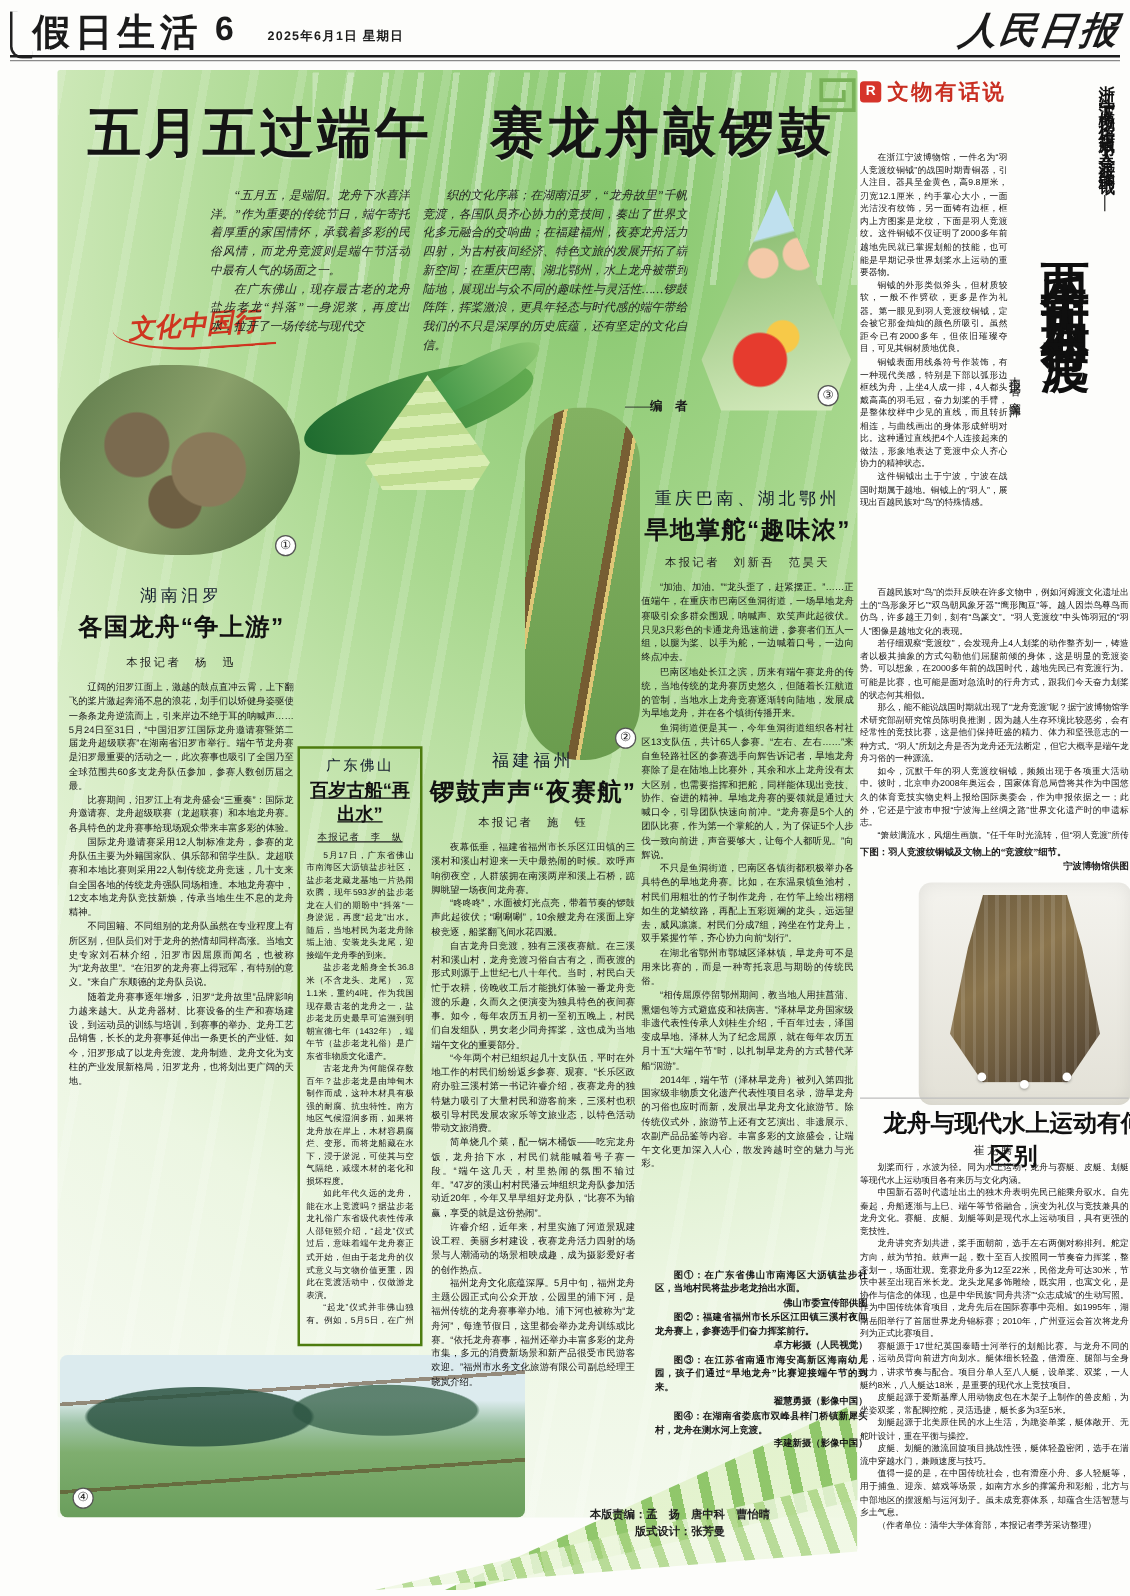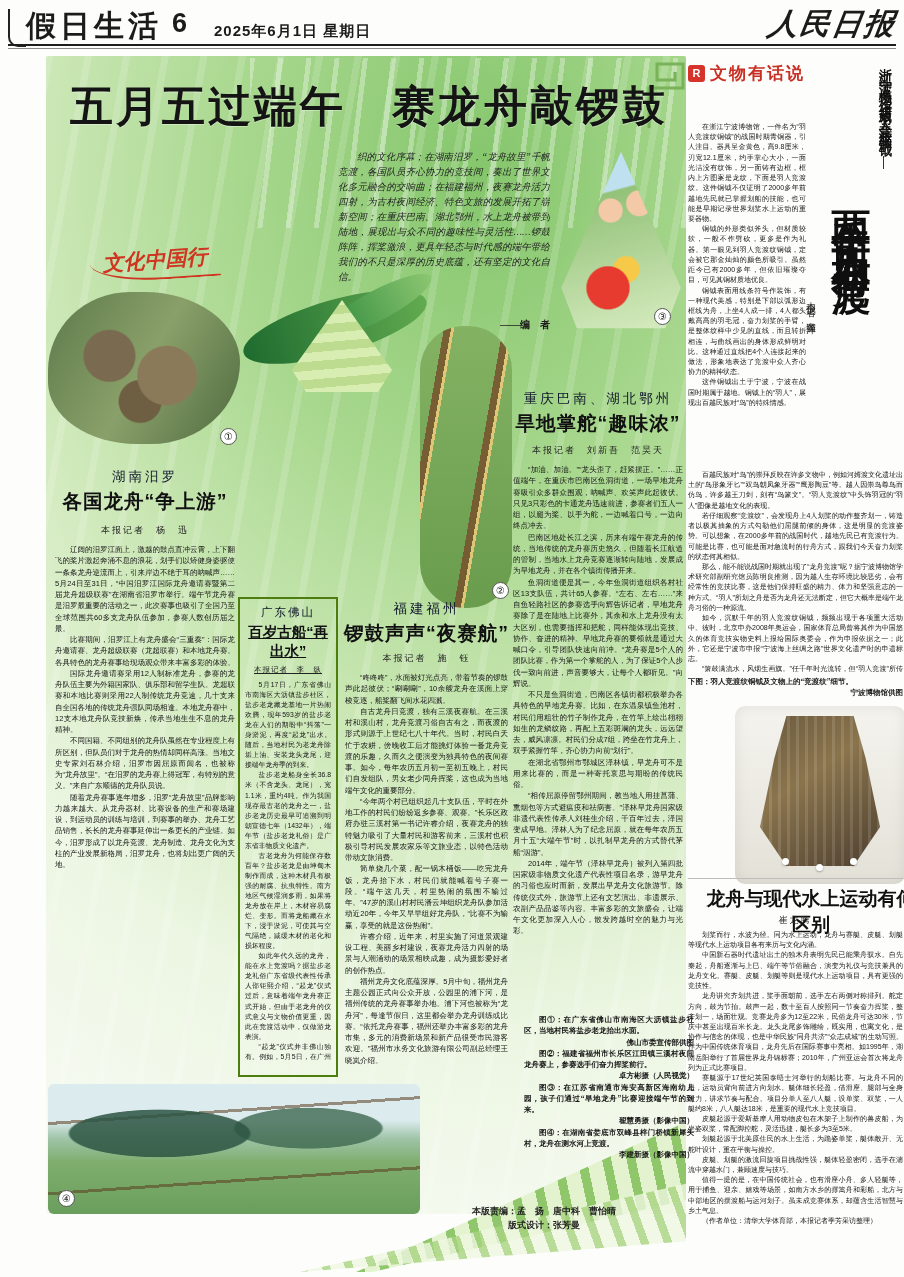--- a/index.html
+++ b/index.html
@@ -4,21 +4,21 @@
 <style>
   html,body{margin:0;padding:0;background:#e9e9e6;}
   .page{position:relative;width:904px;height:1277px;margin:0 auto;background:#fdfdfb;
         font-family:"Liberation Sans","DejaVu Sans",sans-serif;overflow:hidden;color:#1b1b1b;}
   .abs{position:absolute;}
   
   .hdr-bracket{left:8px;top:9px;width:16px;height:36px;border-left:2px solid #222;
                border-bottom:2px solid #222;border-bottom-left-radius:10px;}
   .hdr-section{left:26px;top:6px;font-size:30px;font-weight:900;letter-spacing:4px;}
   .hdr-page{left:172px;top:8px;font-size:27px;font-weight:900;}
-  .hdr-date{left:214px;top:22px;font-size:15px;font-weight:700;letter-spacing:1px;}
+  .hdr-date{left:214px;top:22px;font-size:10px;font-weight:700;letter-spacing:1px;}
   .masthead{right:8px;top:4px;font-family:"Liberation Serif","DejaVu Serif",serif;
             font-size:30px;font-weight:900;font-style:italic;transform:skewX(-8deg);letter-spacing:2px;}
   .rule1{left:8px;top:44px;width:888px;height:2px;background:#1d1d1d;}
   .rule2{left:8px;top:48px;width:888px;height:1px;background:#8a8a8a;}
   
   .green{left:46px;top:56px;width:640px;height:1158px;
          background:radial-gradient(130% 95% at 68% 10%, #85c66c 0%, #a9d88f 30%, #cfe9ba 55%, #ecf6e2 78%, #f6faf1 100%);
          overflow:hidden;border-radius:2px;}
   .streaks{left:46px;top:56px;width:640px;height:1158px;opacity:.5;pointer-events:none;
            background:repeating-linear-gradient(100deg, rgba(255,255,255,.30) 0 7px, rgba(255,255,255,0) 7px 38px);}
@@ -145,20 +145,24 @@
   <div class="abs fan-bottom2"></div>
   <div class="abs ornament">
     <svg width="42" height="74" viewBox="0 0 42 74">
       <path d="M3 70 V30 H37 V6 H11 V22 H29 V14" fill="none" stroke="#79b259" stroke-width="3"></path>
     </svg>
   </div>
 
   <div class="abs headline">五月五过端午　赛龙舟敲锣鼓</div>
   <div class="abs campaign">文化中国行</div>
 
+  <div class="abs notecol note1">
+      <p>“五月五，是端阳。龙舟下水喜洋洋。”作为重要的传统节日，端午寄托着厚重的家国情怀，承载着多彩的民俗风情，而龙舟竞渡则是端午节活动中最有人气的场面之一。</p>
+      <p>在广东佛山，现存最古老的龙舟盐步老龙“抖落”一身泥浆，再度出水，拉开了一场传统与现代交</p>
+    </div>
   <div class="abs notecol note2">
       <p>织的文化序幕；在湖南汨罗，“龙舟故里”千帆竞渡，各国队员齐心协力的竞技间，奏出了世界文化多元融合的交响曲；在福建福州，夜赛龙舟活力四射，为古村夜间经济、特色文旅的发展开拓了崭新空间；在重庆巴南、湖北鄂州，水上龙舟被带到陆地，展现出与众不同的趣味性与灵活性……锣鼓阵阵，挥桨激浪，更具年轻态与时代感的端午带给我们的不只是深厚的历史底蕴，还有坚定的文化自信。</p>
     </div>
   <div class="abs signoff">——编　者</div>
 
   <div class="abs photo photo1"></div>
   <div class="abs badge" style="left:220px;top:428px;">①</div>
   <div class="abs zongzi-leaf"></div>
   <div class="abs zongzi-leaf2"></div>
   <div class="abs zongzi-body"></div>
@@ -190,20 +194,21 @@
         <p>古老龙舟为何能保存数百年？盐步老龙是由坤甸木制作而成，这种木材具有极强的耐腐、抗虫特性。南方地区气候湿润多雨，如果将龙舟放在岸上，木材容易腐烂、变形。而将龙船藏在水下，浸于淤泥，可使其与空气隔绝，减缓木材的老化和损坏程度。</p>
         <p>如此年代久远的龙舟，能在水上竞渡吗？据盐步老龙礼俗广东省级代表性传承人邵钜熙介绍，“起龙”仪式过后，意味着端午龙舟赛正式开始，但由于老龙舟的仪式意义与文物价值更重，因此在竞渡活动中，仅做游龙表演。</p>
         <p>“起龙”仪式并非佛山独有。例如，5月5日，在广州荔湾区泮塘村，7条“沉睡”在水底的龙舟被“唤醒”，这当中最古老的，是距今有400多年历史的泮塘老龙。盐步与泮塘之间还流传着“龙舟探亲”的习俗。端午这天，村民会划着老龙舟去广州荔湾，两条龙舟相见，一起游船庆端午；到五月初六，泮塘的村民再划着老龙舟到盐步回访。两地这段以龙舟为纽带建立的情谊已经延续了400多年。</p>
       </div>
   </div>
 
   <div class="abs kicker" style="left:345px;top:600px;width:163px;">福建福州</div>
   <div class="abs atitle" style="left:340px;top:620px;width:173px;">锣鼓声声“夜赛航”</div>
   <div class="abs byline" style="left:345px;top:652px;width:163px;">本报记者　施　钰</div>
   <div class="abs bodytext" style="left:345px;top:672px;width:163px;height:495px;">
+      <p>夜幕低垂，福建省福州市长乐区江田镇的三溪村和溪山村迎来一天中最热闹的时候。欢呼声响彻夜空，人群簇拥在南溪两岸和溪上石桥，踮脚眺望一场夜间龙舟赛。</p>
       <p>“咚咚咚”，水面被灯光点亮，带着节奏的锣鼓声此起彼伏；“唰唰唰”，10余艘龙舟在溪面上穿梭竞逐，船桨翻飞间水花四溅。</p>
       <p>自古龙舟日竞渡，独有三溪夜赛航。在三溪村和溪山村，龙舟竞渡习俗自古有之，而夜渡的形式则源于上世纪七八十年代。当时，村民白天忙于农耕，傍晚收工后才能挑灯体验一番龙舟竞渡的乐趣，久而久之便演变为独具特色的夜间赛事。如今，每年农历五月初一至初五晚上，村民们自发组队，男女老少同舟挥桨，这也成为当地端午文化的重要部分。</p>
       <p>“今年两个村已组织起几十支队伍，平时在外地工作的村民们纷纷返乡参赛、观赛。”长乐区政府办驻三溪村第一书记许睿介绍，夜赛龙舟的独特魅力吸引了大量村民和游客前来，三溪村也积极引导村民发展农家乐等文旅业态，以特色活动带动文旅消费。</p>
       <p>简单烧几个菜，配一锅木桶饭——吃完龙舟饭，龙舟抬下水，村民们就能喊着号子赛一段。“端午这几天，村里热闹的氛围不输过年。”47岁的溪山村村民潘云坤组织龙舟队参加活动近20年，今年又早早组好龙舟队，“比赛不为输赢，享受的就是这份热闹”。</p>
       <p>许睿介绍，近年来，村里实施了河道景观建设工程、美丽乡村建设，夜赛龙舟活力四射的场景与人潮涌动的场景相映成趣，成为摄影爱好者的创作热点。</p>
       <p>福州龙舟文化底蕴深厚。5月中旬，福州龙舟主题公园正式向公众开放，公园里的浦下河，是福州传统的龙舟赛事举办地。浦下河也被称为“龙舟河”，每逢节假日，这里都会举办龙舟训练或比赛。“依托龙舟赛事，福州还举办丰富多彩的龙舟市集，多元的消费新场景和新产品很受市民游客欢迎。”福州市水务文化旅游有限公司副总经理王晓岚介绍。</p>
     </div>
 
   <div class="abs kicker" style="left:513px;top:390px;width:170px;">重庆巴南、湖北鄂州</div>
   <div class="abs atitle" style="left:508px;top:410px;width:180px;">旱地掌舵“趣味浓”</div>

